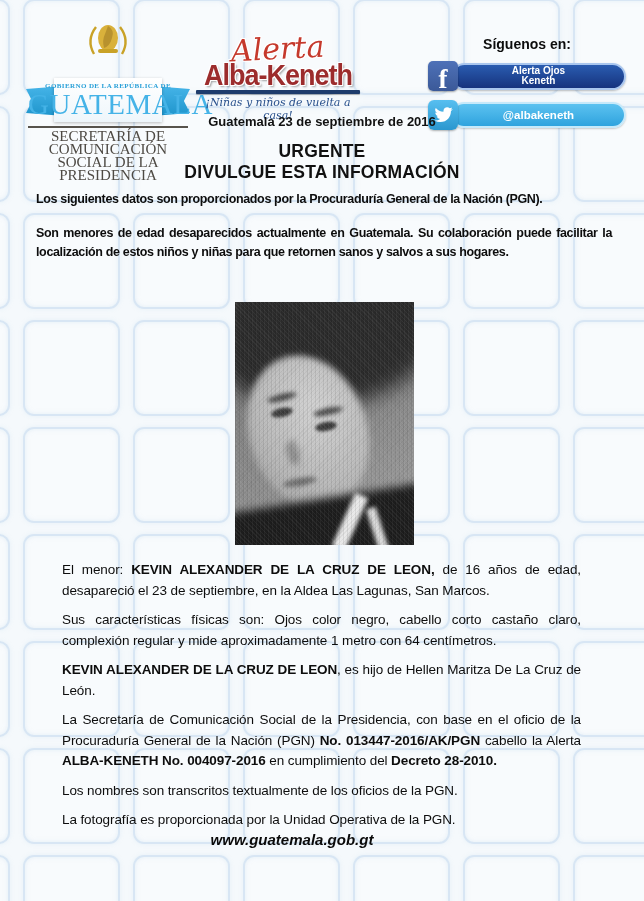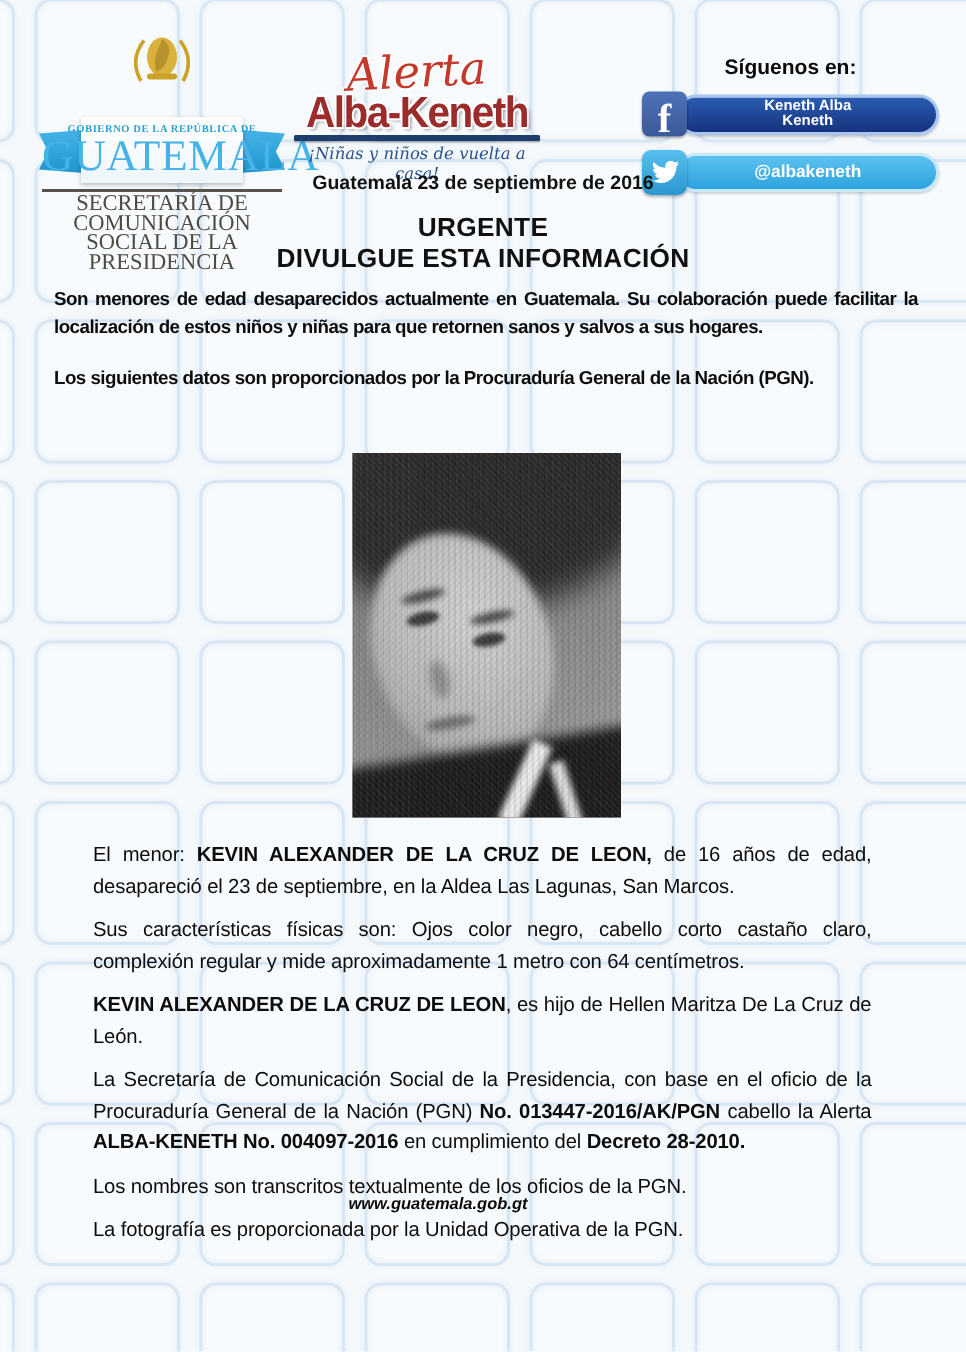--- a/index.html
+++ b/index.html
@@ -97,22 +97,22 @@
     background:repeating-linear-gradient(90deg, rgba(0,0,0,.08) 0 1px, rgba(255,255,255,.04) 1px 2px, transparent 2px 4px); }
   .ph-grain { inset:0;
     background:repeating-linear-gradient(45deg, rgba(255,255,255,.05) 0 1px, transparent 1px 3px),
                repeating-linear-gradient(-45deg, rgba(0,0,0,.05) 0 1px, transparent 1px 3px); }
 
   
   .details { left:62px; top:560px; width:519px; }
   .details p { font-size:13.5px; line-height:20.5px; text-align:justify; margin-bottom:9px; color:#0d0d0d; letter-spacing:-.1px; }
   .details b { font-weight:bold; }
 
-  .footer-site { left:0; top:797px; width:584px; text-align:center;
-                 font-size:11px; font-weight:bold; font-style:italic; color:#0a0a0a; }
+  .footer-site { left:0; top:831px; width:584px; text-align:center;
+                 font-size:15px; font-weight:bold; font-style:italic; color:#0a0a0a; }
 </style>
 </head>
 <body>
 
 <div class="page">
   <div class="bg-tiles" id="bg-tiles">
       <div class="tile" style="left: -87px; top: -1px;"></div>
       <div class="tile" style="left: 23px; top: -1px;"></div>
       <div class="tile" style="left: 133px; top: -1px;"></div>
       <div class="tile" style="left: 243px; top: -1px;"></div>
@@ -208,21 +208,21 @@
     <div class="alba-keneth">Alba-Keneth</div>
     <div class="alba-underline"></div>
     <div class="tagline">¡Niñas y niños de vuelta a casa!</div>
   </div>
 
   <div class="layer social">
     <div class="social-title">Síguenos en:</div>
     <div class="soc-row">
       <div class="fb-icon">f</div>
       <div class="fb-pill">
-        <span>Keneth Alba</span>
+        <span>Alerta Ojos</span>
         <span>Keneth</span>
       </div>
     </div>
     <div class="soc-row">
       <div class="tw-icon">
         <svg width="19" height="16" viewBox="0 0 24 20" fill="#ffffff">
           <path d="M23.6 2.3c-.9.4-1.8.7-2.7.8 1-.6 1.7-1.5 2-2.6-.9.5-1.9.9-3 1.1A4.7 4.7 0 0 0 11.9 5c0 .4 0 .7.1 1A13.3 13.3 0 0 1 2.3 1.1 4.7 4.7 0 0 0 3.7 7.4c-.8 0-1.5-.2-2.1-.6v.1c0 2.3 1.6 4.2 3.8 4.6-.7.2-1.4.2-2.1.1a4.7 4.7 0 0 0 4.4 3.3A9.4 9.4 0 0 1 .8 16.8 13.3 13.3 0 0 0 8 18.9c8.7 0 13.4-7.2 13.4-13.4v-.6c.9-.7 1.7-1.5 2.2-2.6z"></path>
         </svg>
       </div>
       <div class="tw-pill">
@@ -231,22 +231,22 @@
     </div>
   </div>
 
   <div class="layer date-line">Guatemala 23 de septiembre de 2016</div>
   <div class="layer headline">
     <div>URGENTE</div>
     <div>DIVULGUE ESTA INFORMACIÓN</div>
   </div>
 
   <div class="layer intro">
+    <p>Los siguientes datos son proporcionados por la Procuraduría General de la Nación (PGN).</p>
     <p>Son menores de edad desaparecidos actualmente en Guatemala. Su colaboración puede facilitar la localización de estos niños y niñas para que retornen sanos y salvos a sus hogares.</p>
-    <p>Los siguientes datos son proporcionados por la Procuraduría General de la Nación (PGN).</p>
   </div>
 
   <div class="layer photo">
     <div class="ph-hair"></div>
     <div class="ph-face"></div>
     <div class="ph-brow-l"></div>
     <div class="ph-brow-r"></div>
     <div class="ph-eye-l"></div>
     <div class="ph-eye-r"></div>
     <div class="ph-nose"></div>

